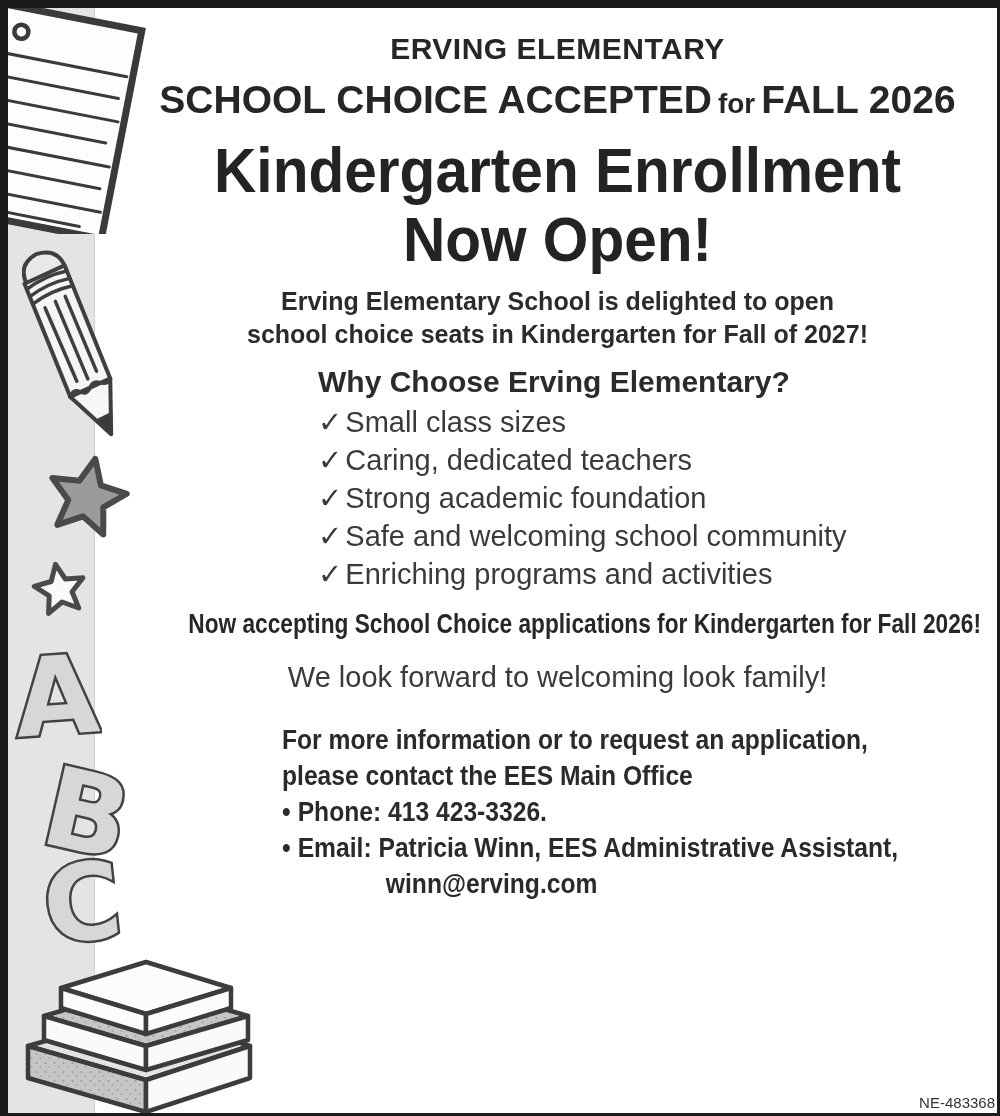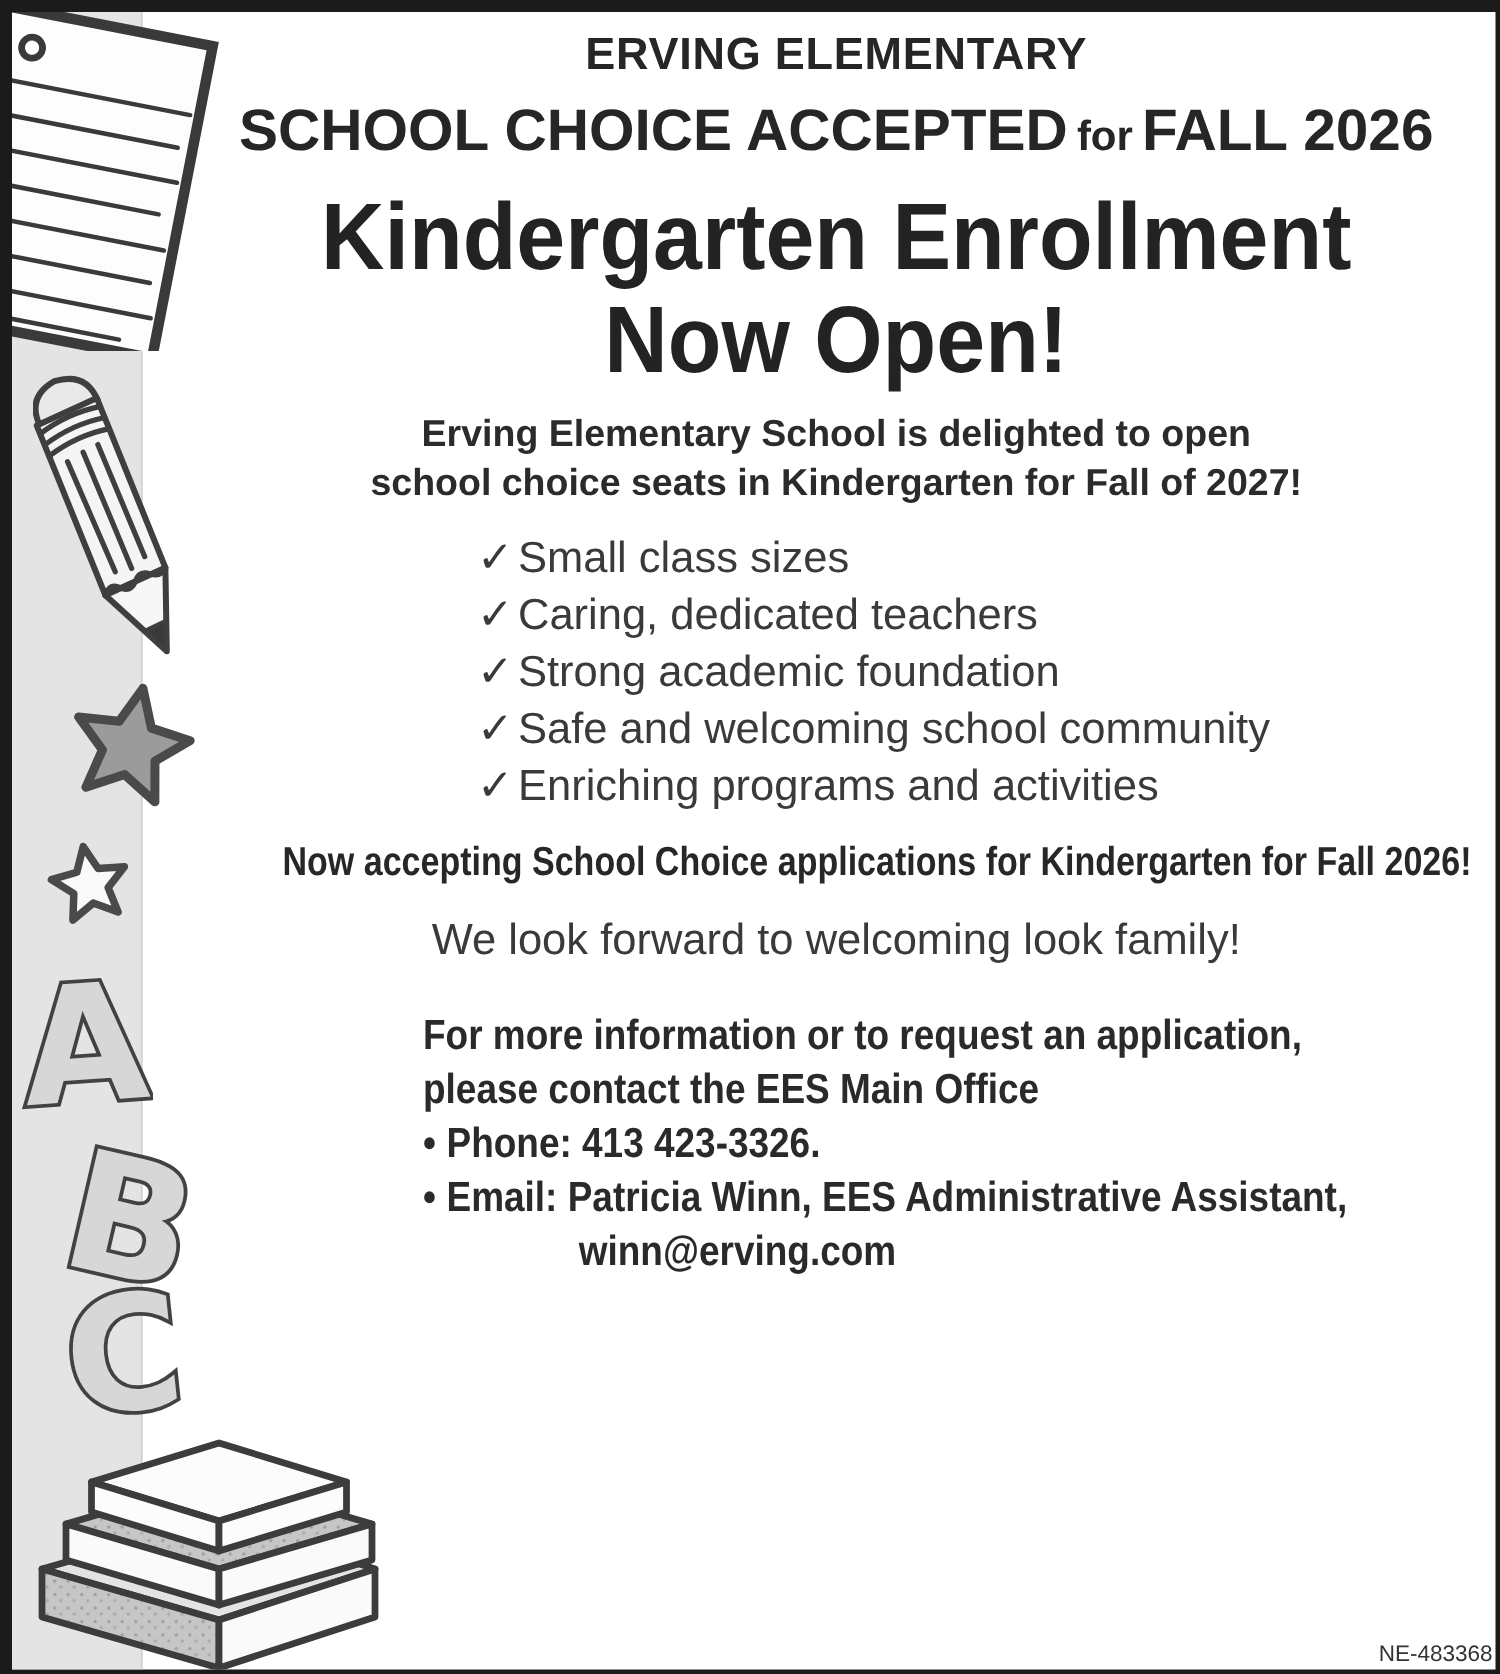--- a/index.html
+++ b/index.html
@@ -7,21 +7,21 @@
   .flyer {
     position:relative; width:1000px; height:1116px; box-sizing:border-box;
     background:#ffffff; overflow:hidden;
     border:3px solid #1b1b1b; border-top-width:8px; border-left-width:8px;
     font-family:"Liberation Sans", sans-serif; color:#242424;
   }
   .strip { position:absolute; left:0; top:0; bottom:0; width:86px;
            background:#e4e4e4; border-right:1px solid #cfcfcf; }
   .illus { position:absolute; }
 
-  .content { position:absolute; left:110px; right:0; top:0; padding-top:12px; text-align:center; }
+  .content { position:absolute; left:110px; right:0; top:0; padding-top:24px; text-align:center; }
 
   .school   { font-size:30px; font-weight:bold; letter-spacing:.5px; color:#262626; }
   .subtitle { margin-top:12px; font-size:39px; font-weight:bold; color:#262626; }
   .subtitle .forword { font-size:28px; margin:4px 6px; }
   .title    { margin-top:14px; font-size:63px; font-weight:bold; line-height:1.09;
               color:#232323; transform:scaleX(.93); }
   .lead     { margin-top:12px; font-size:25px; font-weight:bold; line-height:1.32; color:#2b2b2b; }
   .bodypar  { margin-top:16px; font-size:28px; line-height:1.34; color:#3a3a3a; }
 
   .why { margin-top:14px; margin-left:200px; text-align:left; }
@@ -132,20 +132,21 @@
       <div>Now Open!</div>
     </div>
 
     <div class="lead">
       <div>Erving Elementary School is delighted to open</div>
       <div>school choice seats in Kindergarten for Fall of 2027!</div>
     </div>
 
 
     <div class="why">
+      <div class="why-h">Why Choose Erving Elementary?</div>
       <ul class="why-list">
         <li><span class="check">✓</span><span>Small class sizes</span></li>
         <li><span class="check">✓</span><span>Caring, dedicated teachers</span></li>
         <li><span class="check">✓</span><span>Strong academic foundation</span></li>
         <li><span class="check">✓</span><span>Safe and welcoming school community</span></li>
         <li><span class="check">✓</span><span>Enriching programs and activities</span></li>
       </ul>
     </div>
 
     <div class="accepting">Now accepting School Choice applications for Kindergarten for Fall 2026!</div>

